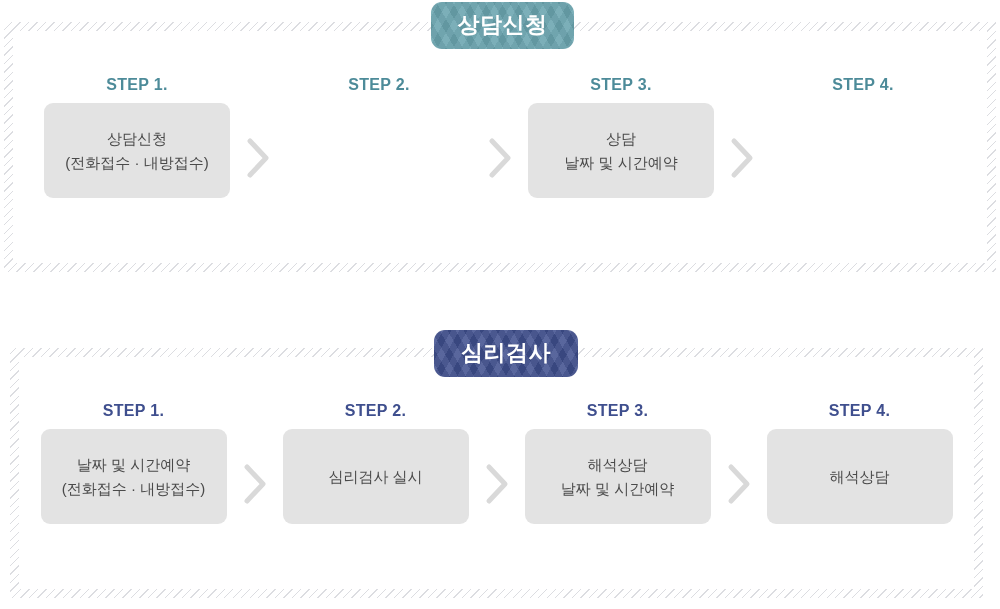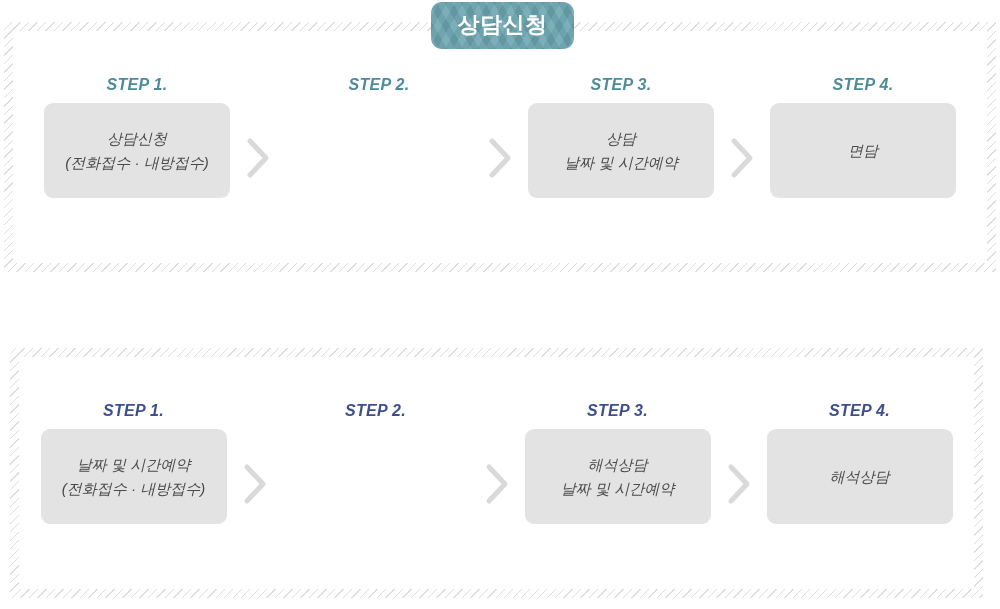--- a/index.html
+++ b/index.html
@@ -103,21 +103,20 @@
     top: 54px;
     display: flex;
     align-items: flex-start;
     justify-content: center;
   }
   .step {
     display: flex;
     flex-direction: column;
     align-items: center;
     width: 186px;
-    font-style: italic;
   }
   .step-label {
     font-size: 16px;
     font-weight: bold;
     letter-spacing: 0.3px;
     margin-bottom: 9px;
   }
   .step-box {
     width: 186px;
     height: 95px;
@@ -197,52 +196,55 @@
     </div>
 
     <div class="chevron">
       <svg width="26" height="42" viewBox="0 0 26 42" aria-hidden="true">
         <polyline points="5,4 21,21 5,38" fill="none" stroke="#d9d9d9" stroke-width="5" stroke-linecap="round" stroke-linejoin="round"></polyline>
       </svg>
     </div>
 
     <div class="step">
       <div class="step-label">STEP 4.</div>
-      <div class="step-box">
-        <span class="line">면담</span>
-      </div>
     </div>
 
   </div>
 </div>
 
 <div class="flow-section" id="section-test">
   <div class="panel">
     <div class="panel-inner"></div>
   </div>
 
+  <div class="badge" id="badge-test">
+    <span>심리검사</span>
+  </div>
 
   <div class="steps-row">
 
     <div class="step">
       <div class="step-label">STEP 1.</div>
       <div class="step-box">
         <span class="line">날짜 및 시간예약</span>
         <span class="line">(전화접수 · 내방접수)</span>
       </div>
     </div>
 
     <div class="chevron">
       <svg width="26" height="42" viewBox="0 0 26 42" aria-hidden="true">
         <polyline points="5,4 21,21 5,38" fill="none" stroke="#d9d9d9" stroke-width="5" stroke-linecap="round" stroke-linejoin="round"></polyline>
       </svg>
     </div>
 
     <div class="step">
       <div class="step-label">STEP 2.</div>
+      <div class="step-box">
+        <span class="line">심리검사 실시</span>
+      </div>
     </div>
 
     <div class="chevron">
       <svg width="26" height="42" viewBox="0 0 26 42" aria-hidden="true">
         <polyline points="5,4 21,21 5,38" fill="none" stroke="#d9d9d9" stroke-width="5" stroke-linecap="round" stroke-linejoin="round"></polyline>
       </svg>
     </div>
 
     <div class="step">
       <div class="step-label">STEP 3.</div>

